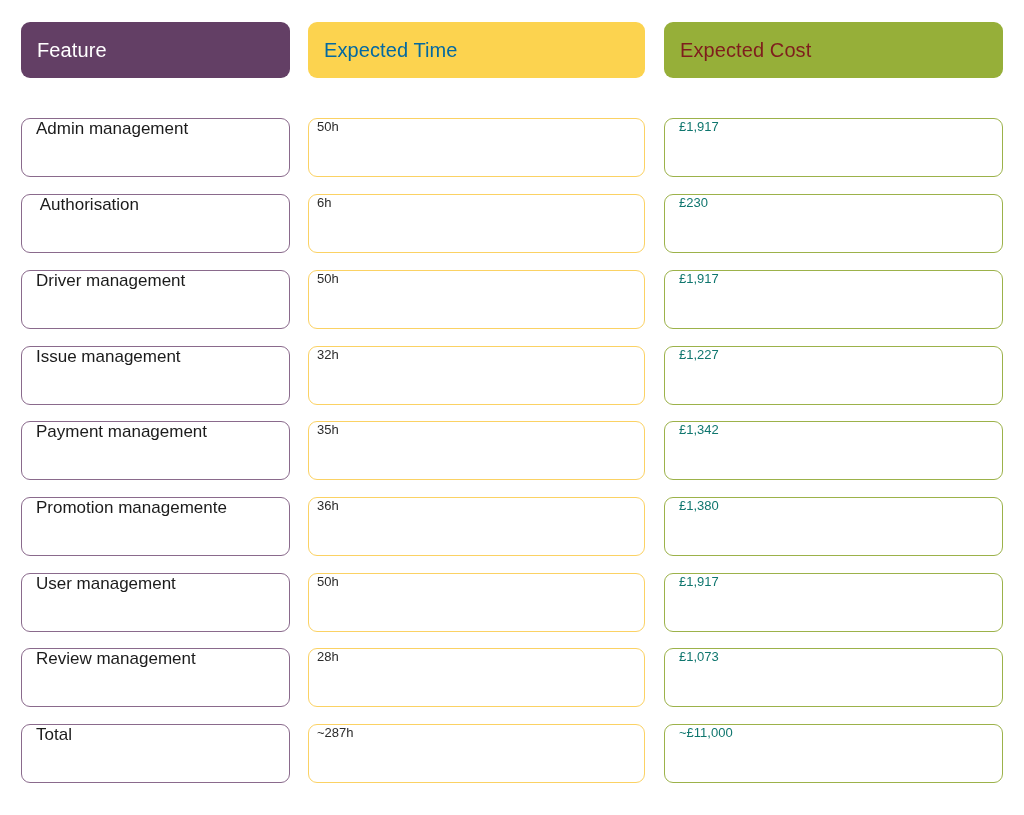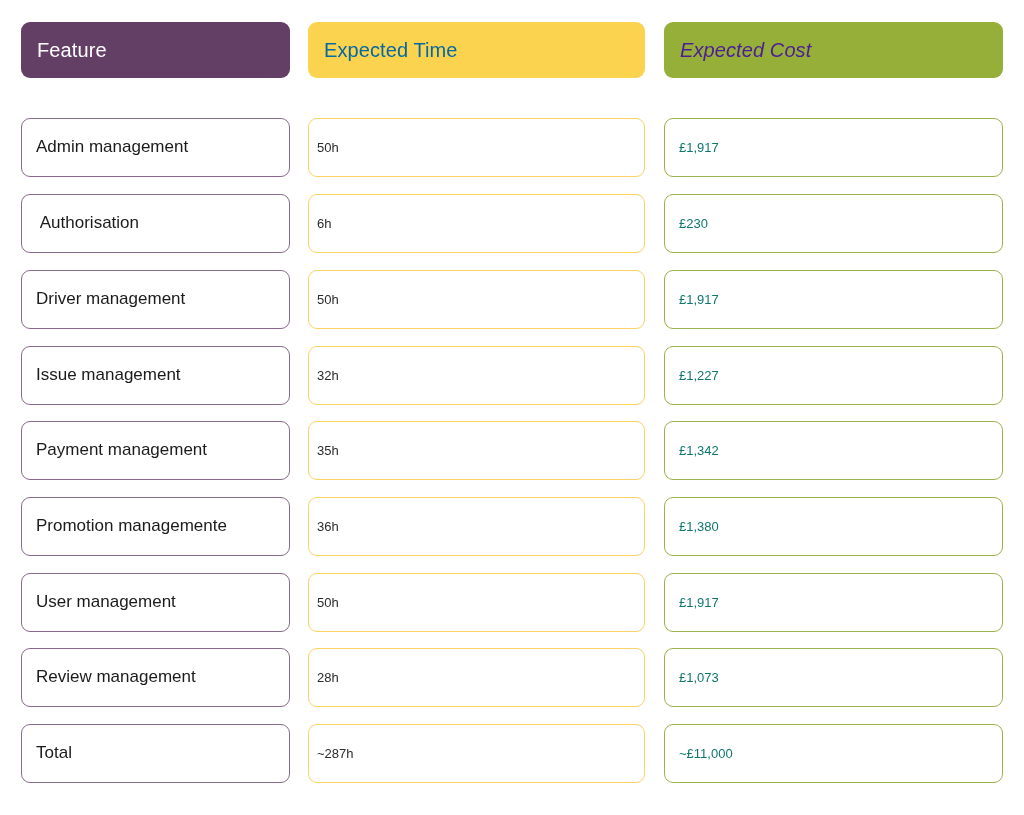--- a/index.html
+++ b/index.html
@@ -57,33 +57,33 @@
   .header-feature .header-label { color: #ffffff; }
 
   .header-time {
     background: #FCD34F;
   }
   .header-time .header-label { color: #0369a1; }
 
   .header-cost {
     background: #96AF39;
   }
-  .header-cost .header-label { color: #4c1d95; font-style: italic; }
+  .header-cost .header-label { color: #7f1d1d; }
 
   
   .body-cell {
     position: absolute;
     left: 0;
     right: 0;
     height: 59px;
     border-radius: 9px;
     background: #ffffff;
     box-sizing: border-box;
     display: flex;
-    align-items: center;
+    align-items: flex-start;
   }
 
   .col-feature .body-cell {
     border: 1.4px solid #8A6A8C;
     padding-left: 14px;
   }
   .col-feature .body-cell .cell-text {
     font-size: 17px;
     color: #1b1b1b;
     line-height: 1.2;

